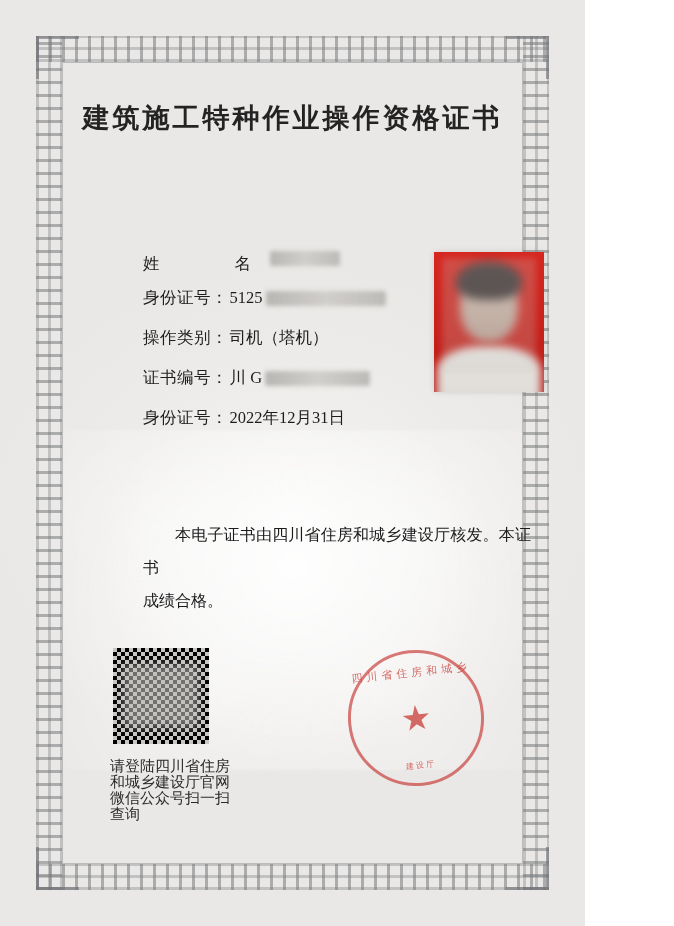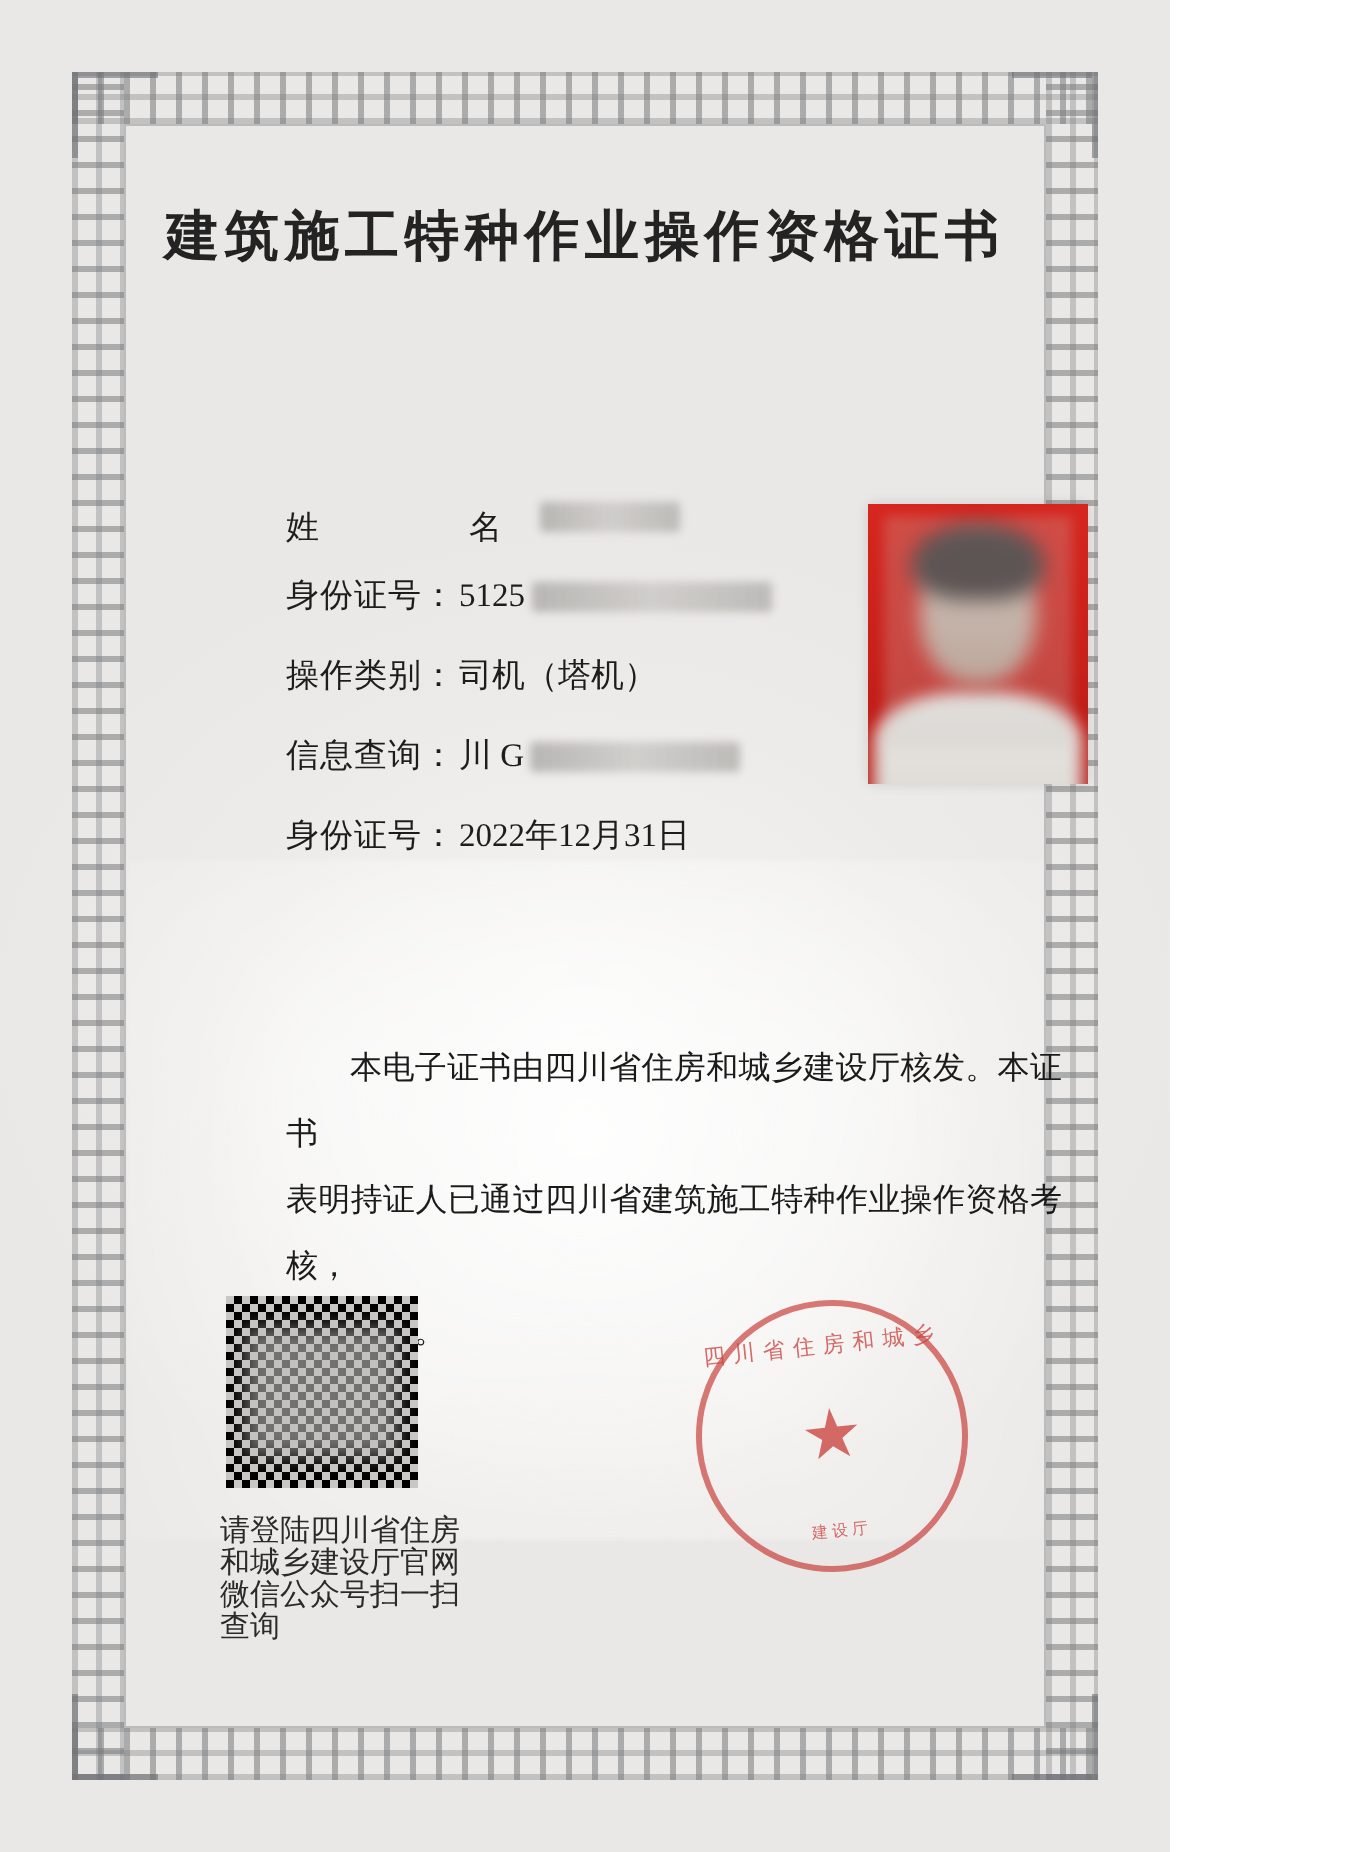--- a/index.html
+++ b/index.html
@@ -329,21 +329,21 @@
       <span class="redact w-120"></span>
     </div>
 
     <div class="field-row">
       <span class="field-label">操作类别</span>
       <span>：</span>
       <span class="field-value">司机（塔机）</span>
     </div>
 
     <div class="field-row">
-      <span class="field-label">信息查询</span>
+      <span class="field-label">证书编号</span>
       <span>：</span>
       <span class="field-value">川 G</span>
       <span class="redact w-105"></span>
     </div>
 
     <div class="field-row">
       <span class="field-label">身份证号</span>
       <span>：</span>
       <span class="field-value">2022年12月31日</span>
     </div>
@@ -352,21 +352,20 @@
 
   <div class="photo">
     <div class="body"></div>
     <div class="head"></div>
     <div class="hair"></div>
     <div class="blurmask"></div>
   </div>
 
   <div class="statement">
     <p class="indent">本电子证书由四川省住房和城乡建设厅核发。本证书</p>
-    <p>表明持证人已通过四川省建筑施工特种作业操作资格考核，</p>
     <p>成绩合格。</p>
   </div>
 
   <div class="qr">
     <div class="blur-over"></div>
   </div>
   <div class="qr-caption">请登陆四川省住房和城乡建设厅官网微信公众号扫一扫查询</div>
 
   <div class="seal">
     <div class="seal-text-top">四川省住房和城乡</div>

